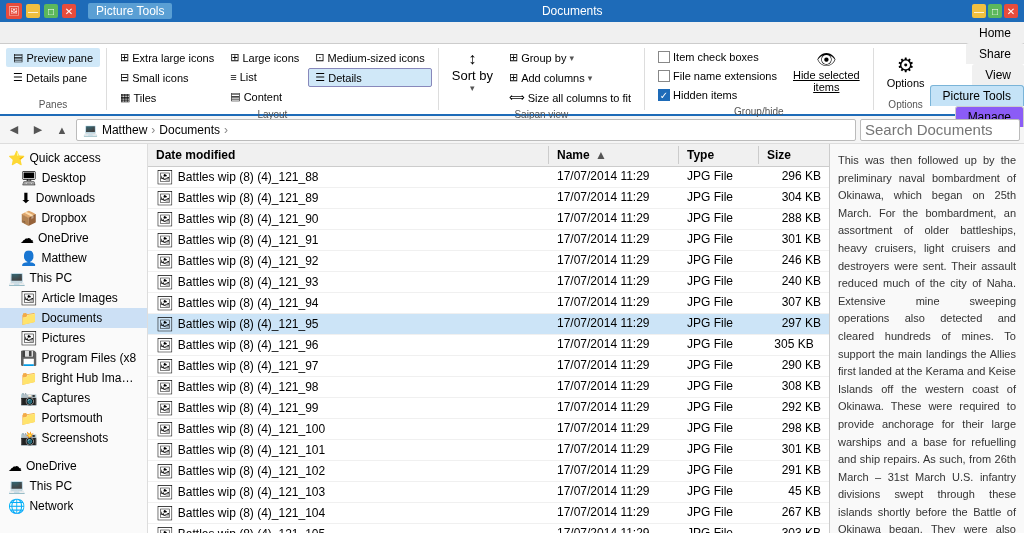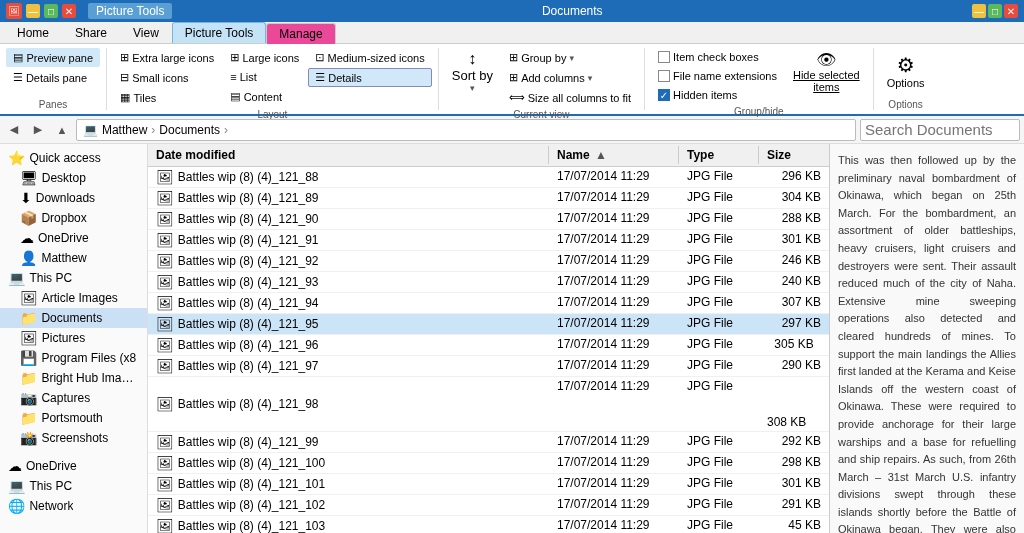--- a/index.html
+++ b/index.html
@@ -25,32 +25,33 @@
     .title-bar-title { font-size: 12px; color: white; }
 
     
     .ribbon-tabs {
       background: #f0f0f0;
       height: 22px;
       display: flex;
       align-items: flex-end;
       border-bottom: 1px solid #ccc;
       padding-left: 4px;
+      flex-direction: column;
     }
     .ribbon-tab {
       padding: 3px 12px;
       font-size: 12px;
       cursor: pointer;
       border: 1px solid transparent;
       border-bottom: none;
       border-radius: 3px 3px 0 0;
       background: #f0f0f0;
     }
     .ribbon-tab.active {
-      background: #ec4899;
+      background: #8b5cf6;
       border-color: #ccc;
       margin-bottom: -1px;
     }
     .ribbon-tab.picture-tools {
       background: #c5e3f7;
       border-color: #7ab4d8;
     }
 
     
     .ribbon {
@@ -362,21 +363,21 @@
           <span>⊞</span>
           <span>Add columns</span>
           <span class="dropdown-arrow">▾</span>
         </div>
         <div class="ribbon-btn-small">
           <span>⟺</span>
           <span>Size all columns to fit</span>
         </div>
       </div>
     </div>
-    <div class="ribbon-group-label">Current view</div>
+    <div class="ribbon-group-label">Saipan view</div>
   </div>
 
   <div class="ribbon-group">
     <div class="ribbon-items">
       <div class="ribbon-col">
         <div class="ribbon-btn-small">
           <span class="checkbox-icon"></span>
           <span>Item check boxes</span>
         </div>
         <div class="ribbon-btn-small">
@@ -602,21 +603,21 @@
       <div class="file-cell">JPG File</div>
       <div class="file-cell" style="text-align:right;">290 KB</div>
     </div>
         <div class="file-row">
       <div class="file-cell file-name-cell">
         <span class="file-icon">🖼</span>
         <span>Battles wip (8) (4)_121_98</span>
       </div>
       <div class="file-cell">17/07/2014 11:29</div>
       <div class="file-cell">JPG File</div>
-      <div class="file-cell" style="text-align:left;margin-top:36px;">308 KB</div>
+      <div class="file-cell" style="text-align:right;">308 KB</div>
     </div>
         <div class="file-row">
       <div class="file-cell file-name-cell">
         <span class="file-icon">🖼</span>
         <span>Battles wip (8) (4)_121_99</span>
       </div>
       <div class="file-cell">17/07/2014 11:29</div>
       <div class="file-cell">JPG File</div>
       <div class="file-cell" style="text-align:right;">292 KB</div>
     </div>

